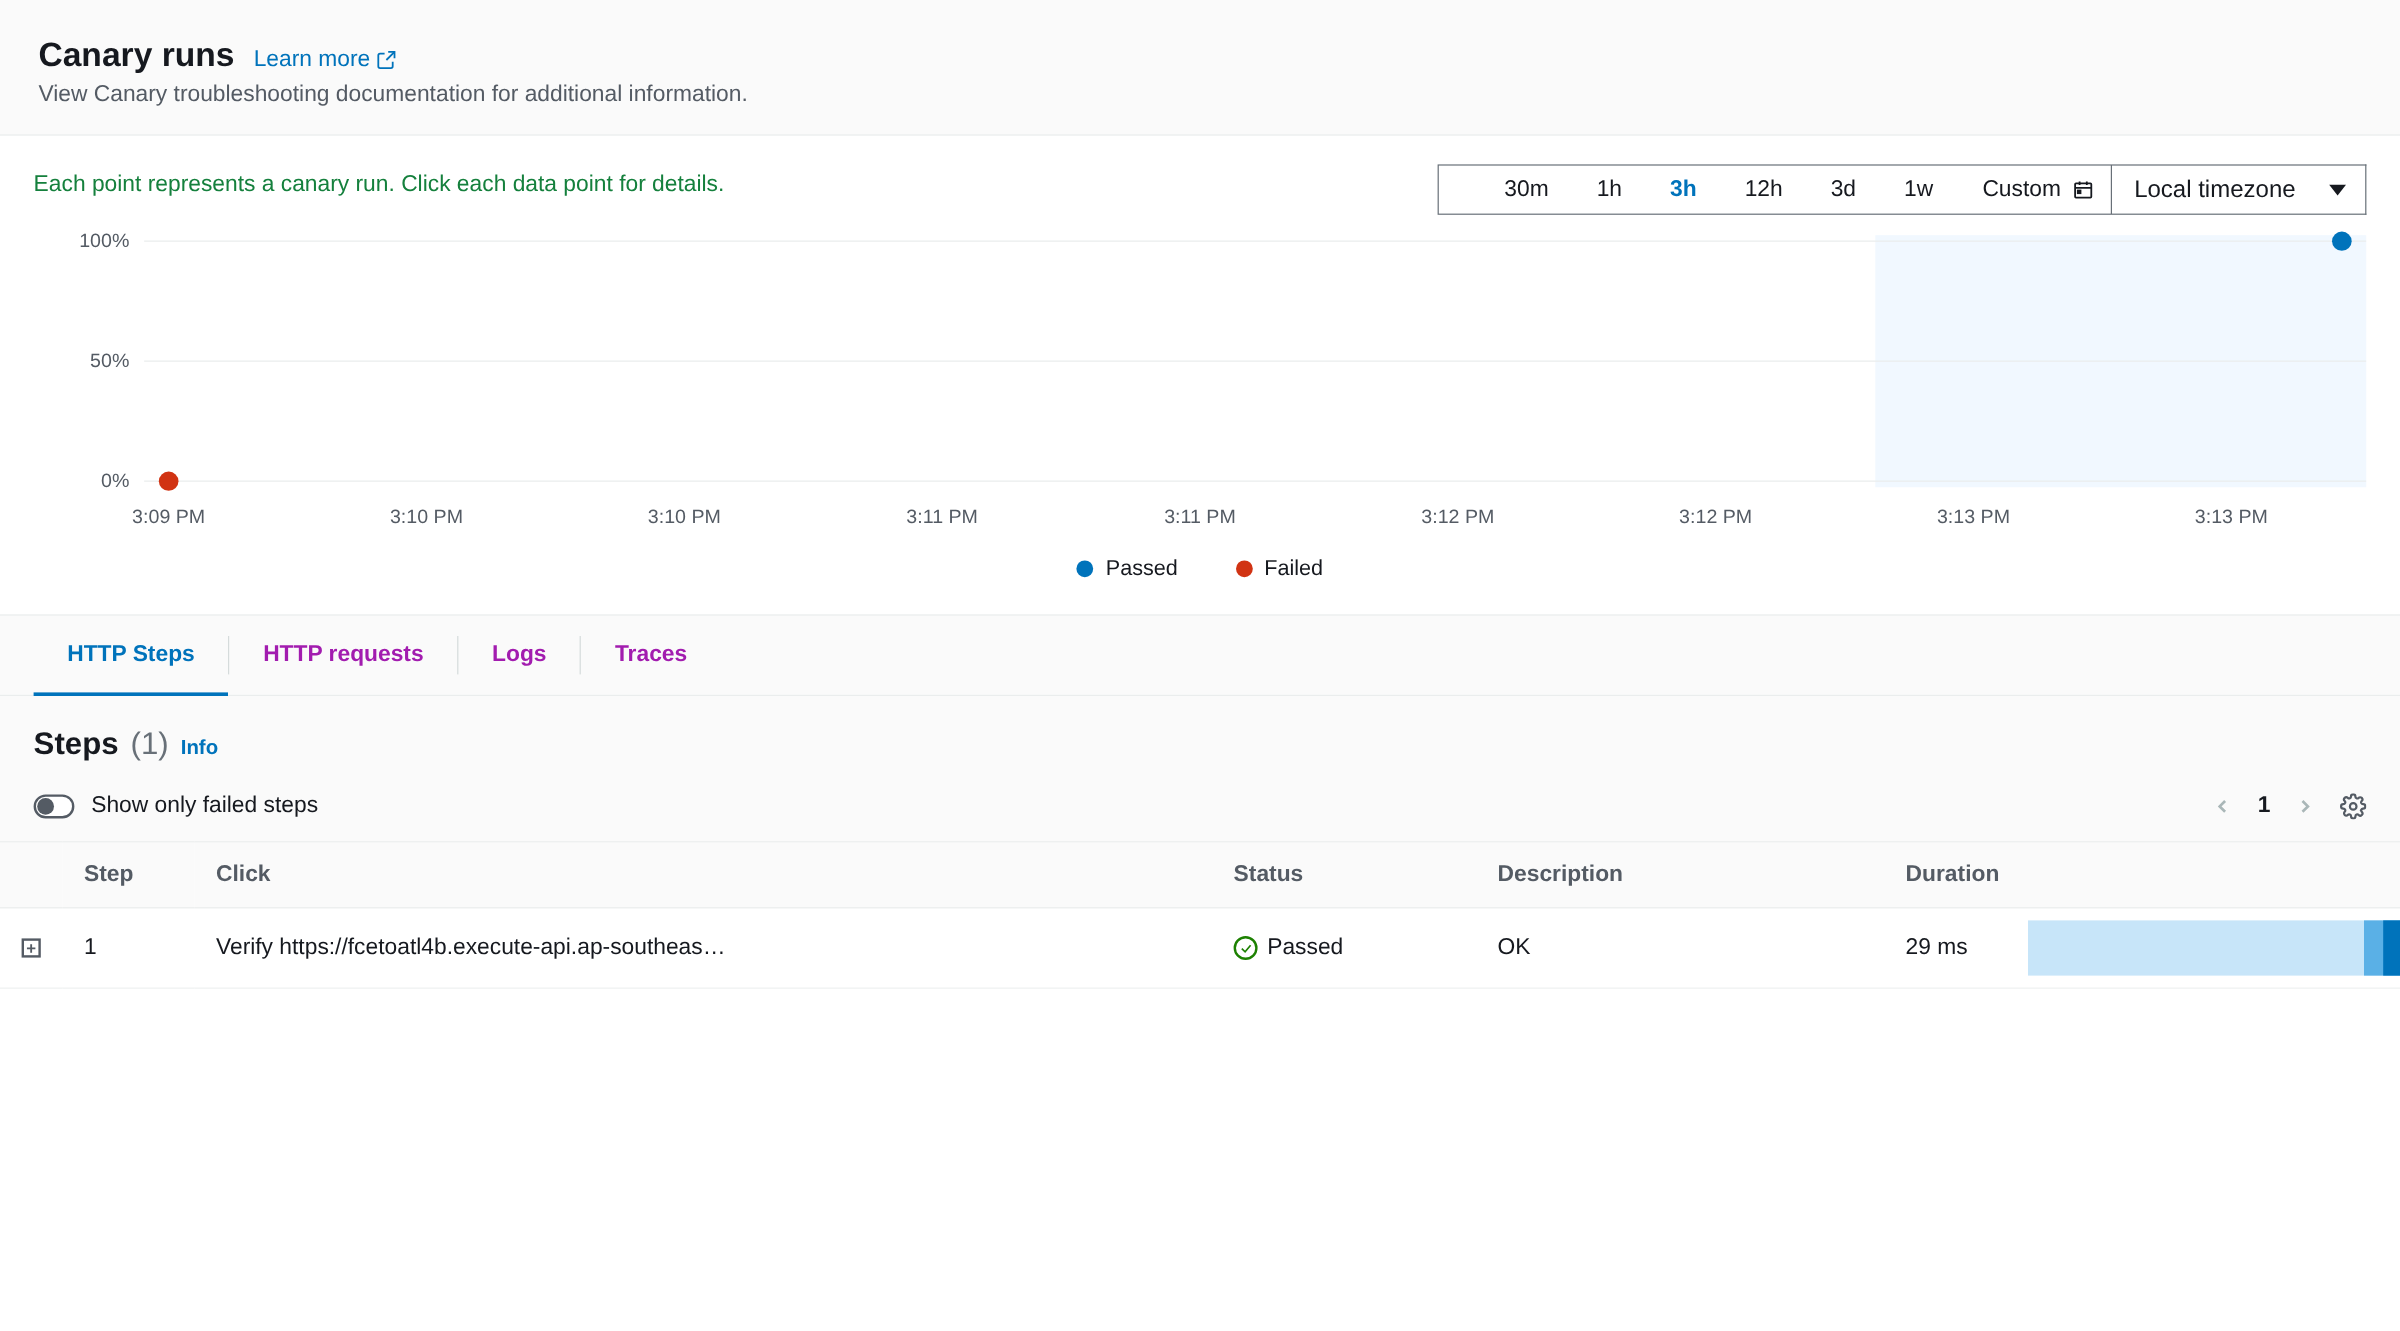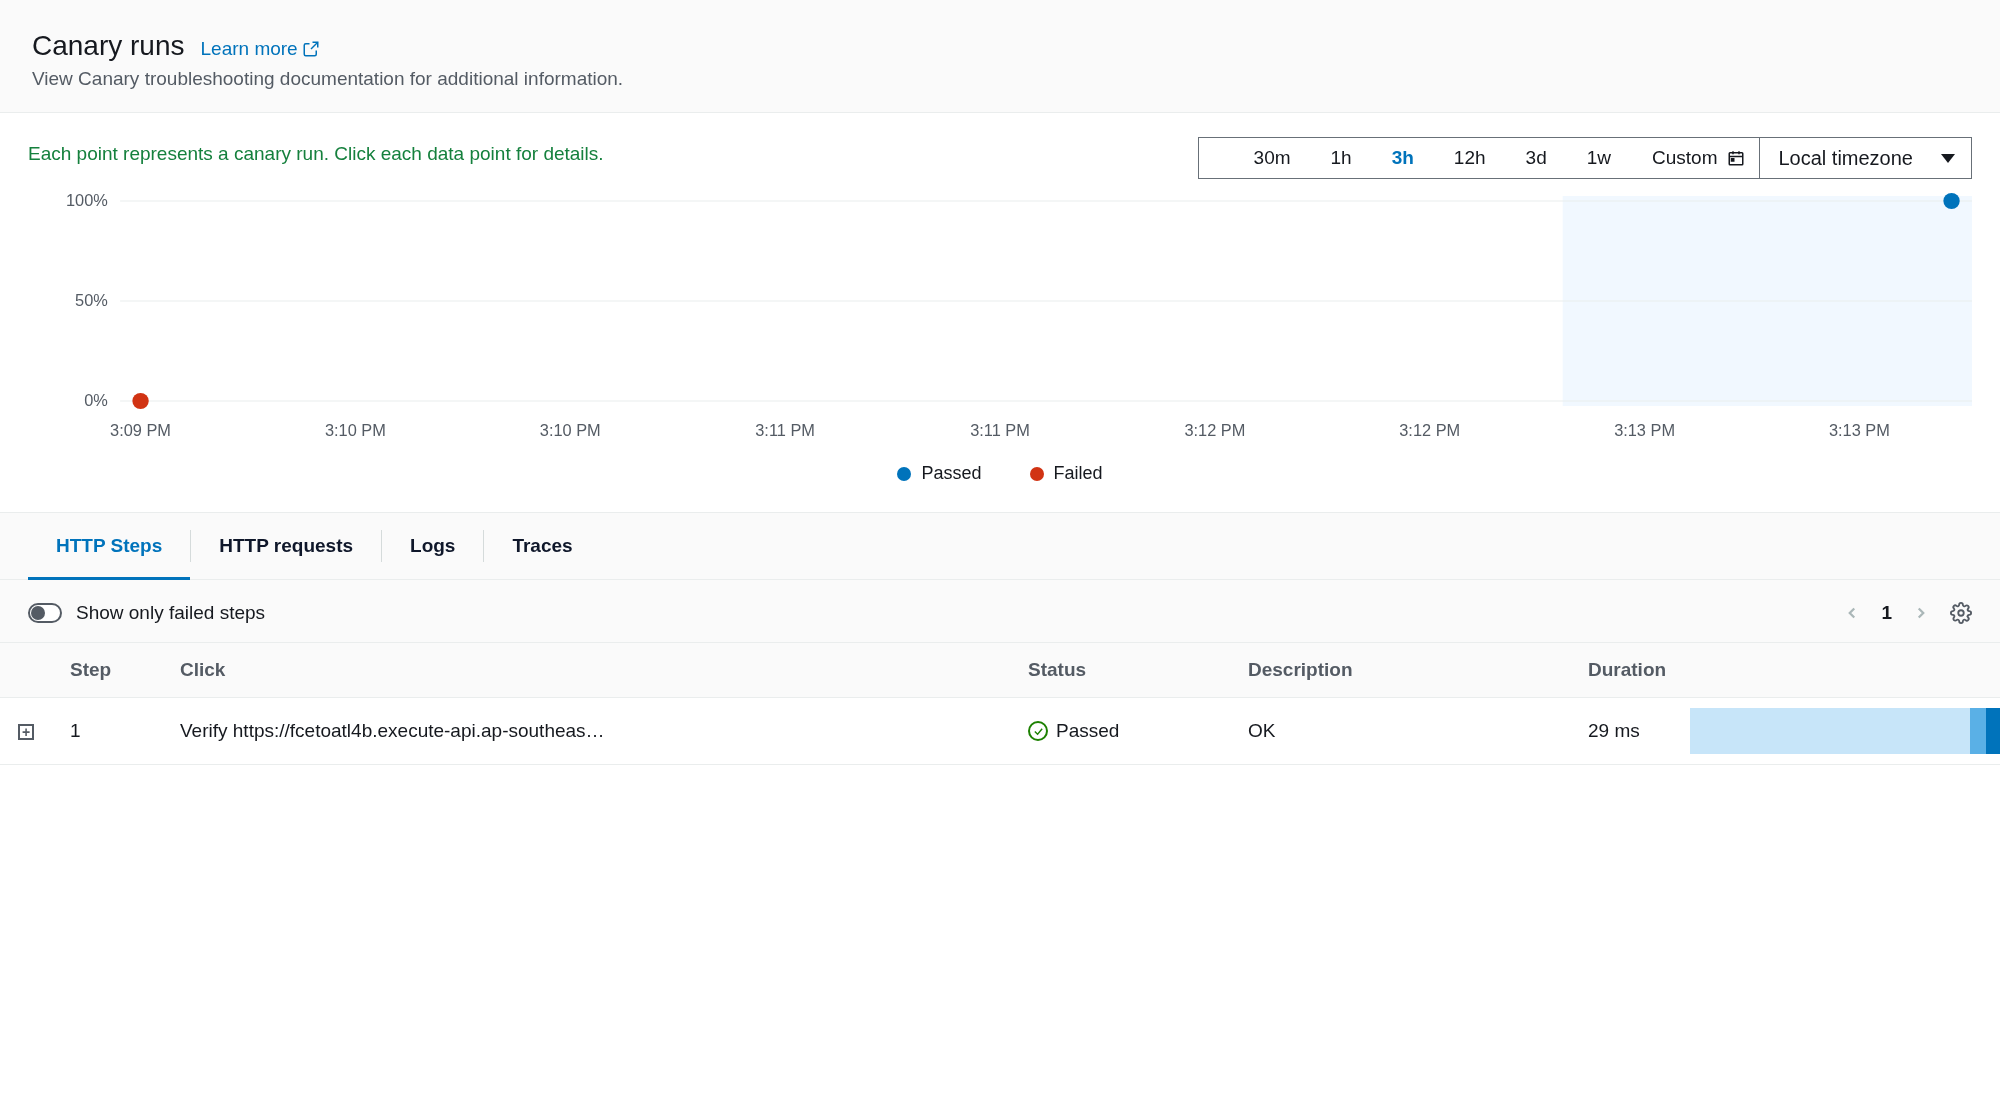--- a/index.html
+++ b/index.html
@@ -8,21 +8,21 @@
     background: #ffffff;
     color: #16191f;
     font-size: 18px;
   }
   .header-section {
     background: #fafafa;
     padding: 30px 32px 22px 32px;
     border-bottom: 1px solid #eaeded;
   }
   .title-row { display: flex; align-items: baseline; gap: 16px; }
-  .page-title { font-size: 28px; font-weight: 400; color: #16191f; }
+  .page-title { font-size: 28px; font-weight: 700; color: #16191f; }
   .learn-more {
     color: #0073bb; font-size: 19px; text-decoration: none;
     display: inline-flex; align-items: center; gap: 4px;
   }
   .learn-more-icon {
     width: 18px; height: 18px; stroke: #0073bb; fill: none; stroke-width: 2;
   }
   .subtitle { font-size: 19px; color: #545b64; margin-top: 6px; }
   .chart-section { padding: 24px 28px 0 28px; }
   .chart-top-row {
@@ -71,21 +71,21 @@
   }
   .legend-item { display: flex; align-items: center; gap: 10px; }
   .legend-dot { width: 14px; height: 14px; border-radius: 50%; }
   .tabs-section { background: #fafafa; border-top: 1px solid #eaeded; }
   .tabs-bar {
     display: flex; align-items: center; padding: 0 28px;
     border-bottom: 1px solid #eaeded;
   }
   .tab {
     padding: 22px 28px; font-size: 19px; font-weight: 700;
-    color: #0f172a; cursor: pointer; position: relative;
+    color: #a21caf; cursor: pointer; position: relative;
   }
   .tab.active { color: #0073bb; }
   .tab.active::after {
     content: ""; position: absolute; left: 0; right: 0; bottom: -1px;
     height: 3px; background: #0073bb;
   }
   .tab-divider { width: 1px; height: 32px; background: #d5dbdb; }
   .steps-header {
     padding: 24px 28px 4px 28px;
     display: flex; align-items: baseline; gap: 10px;
@@ -244,20 +244,25 @@
   <div class="tabs-bar">
     <div class="tab active">HTTP Steps</div>
     <div class="tab-divider"></div>
     <div class="tab">HTTP requests</div>
     <div class="tab-divider"></div>
     <div class="tab">Logs</div>
     <div class="tab-divider"></div>
     <div class="tab">Traces</div>
   </div>
 
+  <div class="steps-header">
+    <span class="steps-title">Steps</span>
+    <span class="steps-count">(1)</span>
+    <span class="info-link">Info</span>
+  </div>
 
   <div class="steps-controls">
     <div class="toggle-wrap">
       <div class="toggle"></div>
       <span class="toggle-label">Show only failed steps</span>
     </div>
     <div class="pager">
       <svg class="pager-btn" viewBox="0 0 24 24" fill="none" stroke="currentColor" stroke-width="3">
           <polyline points="15 18 9 12 15 6"></polyline>
         </svg>

